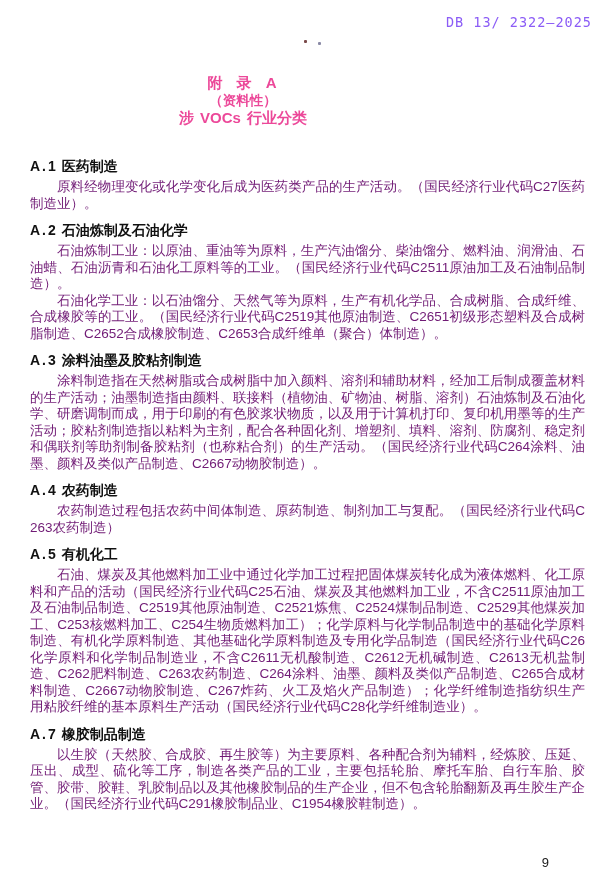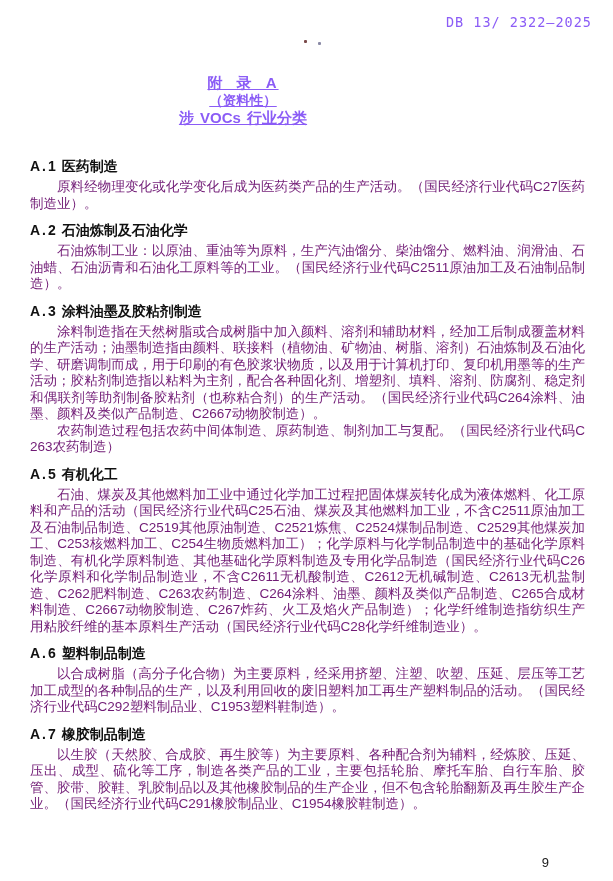--- a/index.html
+++ b/index.html
@@ -35,22 +35,21 @@
   }
   .dot1 { left: 304px; top: 40px; background: #7a4a4a; }
   .dot2 { left: 318px; top: 42px; background: #8a8aa6; }
 
   .title-block {
     position: absolute;
     top: 74px;
     left: 0;
     width: 486px;
     text-align: center;
-    color: #8b5cf6;
-    text-decoration: underline;
+    color: #ec4899;
   }
   .title-line1 {
     font-size: 15px;
     font-weight: 700;
     letter-spacing: 2px;
     word-spacing: 6px;
     line-height: 18px;
   }
   .title-line2 {
     font-size: 13.5px;
@@ -125,49 +124,47 @@
       </h2>
       <p class="body-p">原料经物理变化或化学变化后成为医药类产品的生产活动。（国民经济行业代码C27医药制造业）。</p>
     </div>
 
     <div class="section">
       <h2 class="sec-h">
         <span class="sec-id">A.2</span>
         <span class="sec-title">石油炼制及石油化学</span>
       </h2>
       <p class="body-p">石油炼制工业：以原油、重油等为原料，生产汽油馏分、柴油馏分、燃料油、润滑油、石油蜡、石油沥青和石油化工原料等的工业。（国民经济行业代码C2511原油加工及石油制品制造）。</p>
+      <p class="body-p">石油化学工业：以石油馏分、天然气等为原料，生产有机化学品、合成树脂、合成纤维、合成橡胶等的工业。（国民经济行业代码C2519其他原油制造、C2651初级形态塑料及合成树脂制造、C2652合成橡胶制造、C2653合成纤维单（聚合）体制造）。</p>
     </div>
 
     <div class="section">
       <h2 class="sec-h">
         <span class="sec-id">A.3</span>
         <span class="sec-title">涂料油墨及胶粘剂制造</span>
       </h2>
       <p class="body-p">涂料制造指在天然树脂或合成树脂中加入颜料、溶剂和辅助材料，经加工后制成覆盖材料的生产活动；油墨制造指由颜料、联接料（植物油、矿物油、树脂、溶剂）石油炼制及石油化学、研磨调制而成，用于印刷的有色胶浆状物质，以及用于计算机打印、复印机用墨等的生产活动；胶粘剂制造指以粘料为主剂，配合各种固化剂、增塑剂、填料、溶剂、防腐剂、稳定剂和偶联剂等助剂制备胶粘剂（也称粘合剂）的生产活动。（国民经济行业代码C264涂料、油墨、颜料及类似产品制造、C2667动物胶制造）。</p>
     </div>
 
     <div class="section">
+      <h2 class="sec-h">
+        <span class="sec-id">A.4</span>
+        <span class="sec-title">农药制造</span>
+      </h2>
       <p class="body-p">农药制造过程包括农药中间体制造、原药制造、制剂加工与复配。（国民经济行业代码C263农药制造）</p>
     </div>
 
     <div class="section">
       <h2 class="sec-h">
         <span class="sec-id">A.5</span>
         <span class="sec-title">有机化工</span>
       </h2>
       <p class="body-p">石油、煤炭及其他燃料加工业中通过化学加工过程把固体煤炭转化成为液体燃料、化工原料和产品的活动（国民经济行业代码C25石油、煤炭及其他燃料加工业，不含C2511原油加工及石油制品制造、C2519其他原油制造、C2521炼焦、C2524煤制品制造、C2529其他煤炭加工、C253核燃料加工、C254生物质燃料加工）；化学原料与化学制品制造中的基础化学原料制造、有机化学原料制造、其他基础化学原料制造及专用化学品制造（国民经济行业代码C26化学原料和化学制品制造业，不含C2611无机酸制造、C2612无机碱制造、C2613无机盐制造、C262肥料制造、C263农药制造、C264涂料、油墨、颜料及类似产品制造、C265合成材料制造、C2667动物胶制造、C267炸药、火工及焰火产品制造）；化学纤维制造指纺织生产用粘胶纤维的基本原料生产活动（国民经济行业代码C28化学纤维制造业）。</p>
     </div>
 
-    <div class="section">
-      <h2 class="sec-h">
-        <span class="sec-id">A.6</span>
-        <span class="sec-title">塑料制品制造</span>
-      </h2>
-      <p class="body-p">以合成树脂（高分子化合物）为主要原料，经采用挤塑、注塑、吹塑、压延、层压等工艺加工成型的各种制品的生产，以及利用回收的废旧塑料加工再生产塑料制品的活动。（国民经济行业代码C292塑料制品业、C1953塑料鞋制造）。</p>
-    </div>
 
     <div class="section">
       <h2 class="sec-h">
         <span class="sec-id">A.7</span>
         <span class="sec-title">橡胶制品制造</span>
       </h2>
       <p class="body-p">以生胶（天然胶、合成胶、再生胶等）为主要原料、各种配合剂为辅料，经炼胶、压延、压出、成型、硫化等工序，制造各类产品的工业，主要包括轮胎、摩托车胎、自行车胎、胶管、胶带、胶鞋、乳胶制品以及其他橡胶制品的生产企业，但不包含轮胎翻新及再生胶生产企业。（国民经济行业代码C291橡胶制品业、C1954橡胶鞋制造）。</p>
     </div>
 
   </div>

